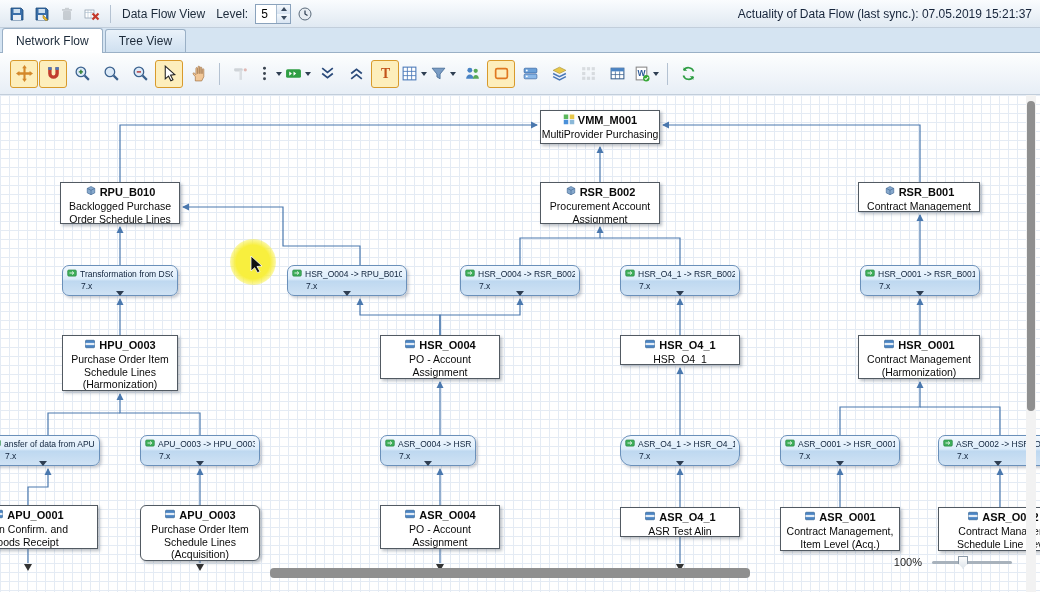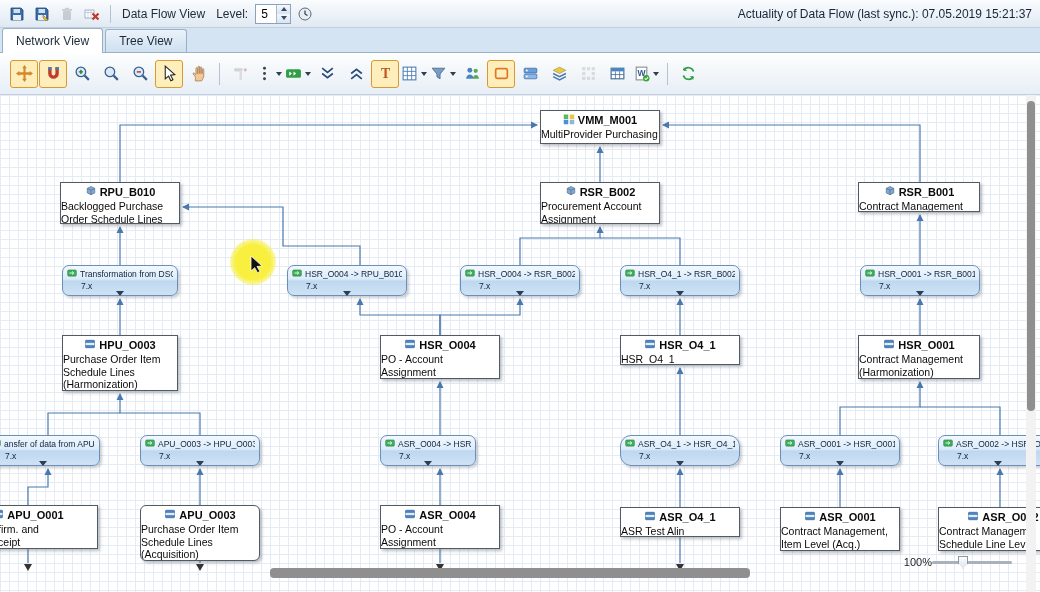--- a/index.html
+++ b/index.html
@@ -38,36 +38,36 @@
   .tsep{width:1px;height:22px;background:#b4c2d2;margin:0 6px;flex:none;}
 
   
   #canvas{position:absolute;top:95px;left:0;width:1040px;height:497px;background:#fff;
     background-image:linear-gradient(to right,#e4ebf4 1px,transparent 1px),linear-gradient(to bottom,#e4ebf4 1px,transparent 1px);
     background-size:9px 9px;overflow:hidden;}
   #wires{position:absolute;left:0;top:0;z-index:1;pointer-events:none;}
   .hl{position:absolute;width:46px;height:46px;border-radius:50%;z-index:1;
     background:radial-gradient(circle,#f8ef3e 52%,rgba(248,239,62,.35) 74%,rgba(248,239,62,0) 100%);}
   .cursorsvg{position:absolute;z-index:9;}
-  .node{position:absolute;background:#fff;border:1px solid #525a62;box-shadow:2px 2px 3px rgba(100,110,125,.45);box-sizing:border-box;text-align:left;padding-top:2px;z-index:2;overflow:hidden;}
+  .node{position:absolute;background:#fff;border:1px solid #525a62;box-shadow:2px 2px 3px rgba(100,110,125,.45);box-sizing:border-box;text-align:center;padding-top:2px;z-index:2;overflow:hidden;}
   .ntitle{display:flex;align-items:center;justify-content:center;gap:3px;font-size:11px;font-weight:bold;color:#0a0a0a;line-height:13px;}
   .ntitle svg{width:12px;height:12px;flex:none;}
   .nlabel{font-size:10.5px;color:#0a0a0a;line-height:12.5px;white-space:pre-line;}
   .trans{position:absolute;height:31px;border:1px solid #6a90ba;border-radius:7px;box-sizing:border-box;padding:2px 4px;z-index:2;
     background:linear-gradient(#f2f8fe 0%,#dcecfa 45%,#bed8f0 52%,#cfe2f4 100%);box-shadow:2px 2px 3px rgba(100,110,125,.35);}
   .trow{display:flex;align-items:center;gap:3px;font-size:8.5px;color:#10233c;white-space:nowrap;overflow:hidden;line-height:11px;}
   .trow svg{width:10px;height:10px;flex:none;}
   .tver{font-size:8.5px;color:#10233c;padding-left:14px;line-height:10px;}
   .thandle{position:absolute;left:50%;bottom:-1px;transform:translateX(-50%);width:0;height:0;border-left:4px solid transparent;border-right:4px solid transparent;border-top:5px solid #2e3e52;}
 
   
   .vscroll{position:absolute;top:95px;right:4px;width:10px;height:497px;background:#f2f2f2;z-index:15;}
   .vthumb{position:absolute;top:6px;left:1px;width:8px;height:310px;background:#8f8f8f;border-radius:4px;}
   .hthumb{position:absolute;left:270px;top:473px;width:480px;height:10px;background:#8f8f8f;border-radius:4px;z-index:8;}
-  .zoomctl{position:absolute;right:28px;top:461px;display:flex;align-items:center;z-index:8;}
+  .zoomctl{position:absolute;right:28px;top:461px;display:flex;align-items:center;gap:10px;z-index:8;}
   .zlabel{font-size:11px;color:#1c1c1c;}
   .ztrack{width:80px;height:3px;background:#a8b2bc;border-radius:2px;position:relative;}
   .zthumb{position:absolute;left:26px;top:-5px;width:10px;height:13px;background:linear-gradient(#fdfdfd,#dde4ea);border:1px solid #8a98a6;box-sizing:border-box;clip-path:polygon(0 0,100% 0,100% 62%,50% 100%,0 62%);}
 </style>
 </head>
 <body>
 
 <div class="topbar">
   <span class="tico">
       <svg viewBox="0 0 16 16">
@@ -116,21 +116,21 @@
       <svg viewBox="0 0 16 16">
         <circle cx="8" cy="8" r="6" fill="#e8edf2" stroke="#5a6a7a" stroke-width="1"></circle>
         <path d="M8 4.5V8l2.5 1.5" stroke="#2a3a4e" stroke-width="1.2" fill="none"></path>
       </svg>
     </span>
   <span class="synctext">Actuality of Data Flow (last sync.): 07.05.2019 15:21:37</span>
 </div>
 
 <div class="tabbar">
   <div class="tab active">
-      <span>Network View</span>
+      <span>Network Flow</span>
     </div>
   <div class="tab">
       <span>Tree View</span>
     </div>
 </div>
 
 <div class="toolband">
     <span class="tbtn sel">
       <svg viewBox="0 0 16 16">
         <path d="M8 0l2.2 3H9v3.8h3.8V5.6L16 8l-3.2 2.4V9.2H9V13h1.2L8 16l-2.2-3H7V9.2H3.2v1.2L0 8l3.2-2.4v1.2H7V3H5.8z" fill="#d4882a"></path>

